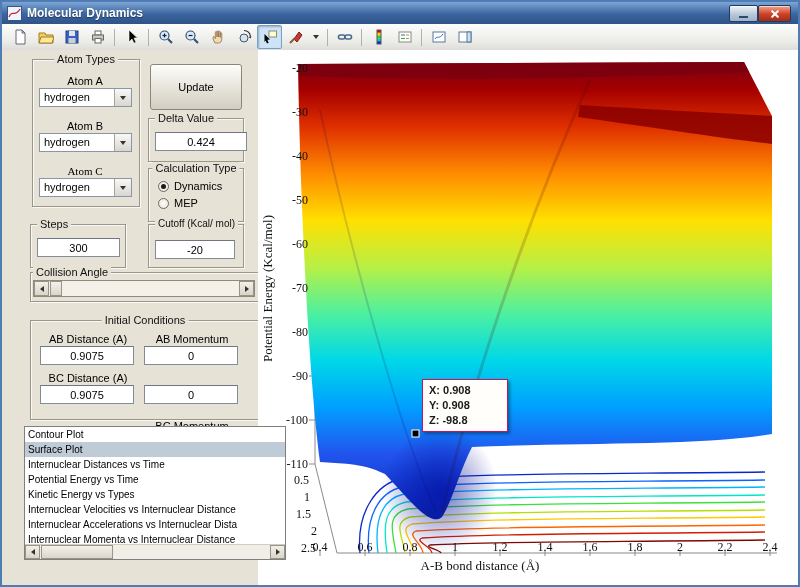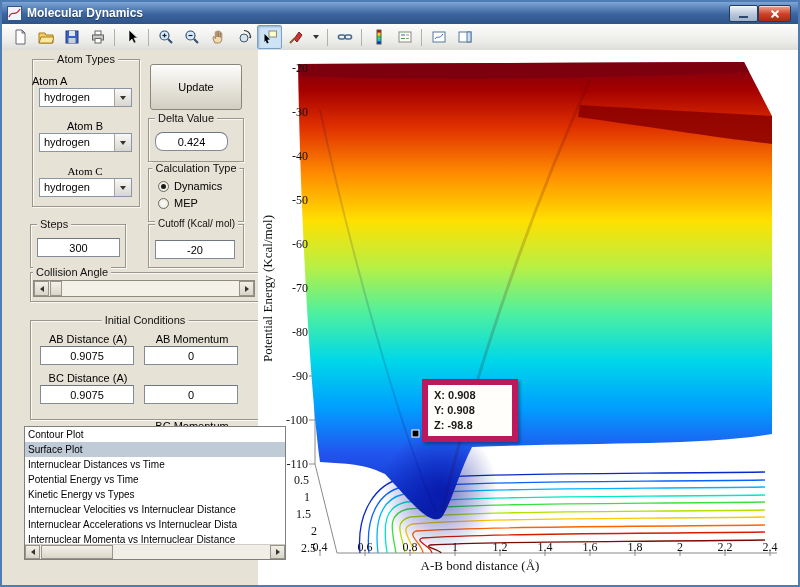--- a/index.html
+++ b/index.html
@@ -49,21 +49,21 @@
   .li.sel{background:#c0cbd8;}
   .hscroll{position:absolute;left:0;right:0;bottom:0;height:14px;background:#f0eee7;border-top:1px solid #cfccc1;}
   
   .plot{position:absolute;left:256px;top:48px;width:544px;height:539px;background:#fff;}
   .plot svg{position:absolute;left:0;top:0;}
   .ztick{position:absolute;left:10px;width:40px;text-align:right;font:12px "Liberation Serif",serif;color:#111;}
   .xtick{position:absolute;transform:translateX(-50%);font:12px "Liberation Serif",serif;color:#111;top:490px;}
   .bctick{position:absolute;font:12px "Liberation Serif",serif;color:#111;}
   .ylabel{position:absolute;left:2px;top:312px;transform:rotate(-90deg);transform-origin:0 0;white-space:nowrap;font:13px "Liberation Serif",serif;color:#111;}
   .xlabel{position:absolute;left:222px;top:508px;transform:translateX(-50%);white-space:nowrap;font:13px "Liberation Serif",serif;color:#111;}
-  .datatip{position:absolute;left:164px;top:329px;width:72px;background:#fffefa;border:6px solid #be185d;box-shadow:2px 2px 3px rgba(0,0,0,.35);padding:3px 6px;z-index:4;}
+  .datatip{position:absolute;left:164px;top:329px;width:72px;background:#fffefa;border:1px solid #be185d;box-shadow:2px 2px 3px rgba(0,0,0,.35);padding:3px 6px;z-index:4;}
   .datatip div{font:600 11px "Liberation Sans",sans-serif;line-height:15px;color:#1a1a1a;white-space:nowrap;}
 </style>
 </head>
 <body>
 
 <div class="window">
 
   <div class="titlebar">
     <span class="app-icon">
       <svg width="15" height="15" viewBox="0 0 15 15">
@@ -199,21 +199,21 @@
           <rect x="10" y="3" width="4" height="10" fill="#cfe0f0" stroke="#56789a"></rect>
         </svg>
       </span>
   </div>
 
   <div class="left-panel">
 
     <div class="grp" style="left:30px;top:9px;width:106px;height:146px;">
       <span class="grp-title center">Atom Types</span>
     </div>
-    <span class="lbl" style="left:30px;top:25px;width:106px;">Atom A</span>
+    <span class="lbl" style="left:30px;top:25px;width:106px;text-align:center;">Atom A</span>
     <div class="combo" style="left:37px;top:38px;width:93px;">
       <span class="combo-text">hydrogen</span>
       <span class="combo-drop">
           <span class="tri-down"></span>
         </span>
     </div>
     <span class="lbl" style="left:30px;top:70px;width:106px;text-align:center;">Atom B</span>
     <div class="combo" style="left:37px;top:83px;width:93px;">
       <span class="combo-text">hydrogen</span>
       <span class="combo-drop">
@@ -226,21 +226,21 @@
       <span class="combo-drop">
           <span class="tri-down"></span>
         </span>
     </div>
 
     <div class="btn" style="left:148px;top:14px;width:90px;height:44px;">Update</div>
 
     <div class="grp" style="left:146px;top:68px;width:94px;height:42px;">
       <span class="grp-title">Delta Value</span>
     </div>
-    <input class="edit" style="left: 153px; top: 82px; width: 73px; border-radius: 8px;" readonly="" value="0.424">
+    <input class="edit" style="left: 153px; top: 82px; width: 92px;" readonly="" value="0.424">
 
     <div class="grp" style="left:146px;top:118px;width:94px;height:52px;">
       <span class="grp-title center">Calculation Type</span>
     </div>
     <div class="radio-row" style="left:156px;top:130px;">
       <span class="radio sel"></span>
       <span class="radio-lbl">Dynamics</span>
     </div>
     <div class="radio-row" style="left:156px;top:147px;">
       <span class="radio"></span>

